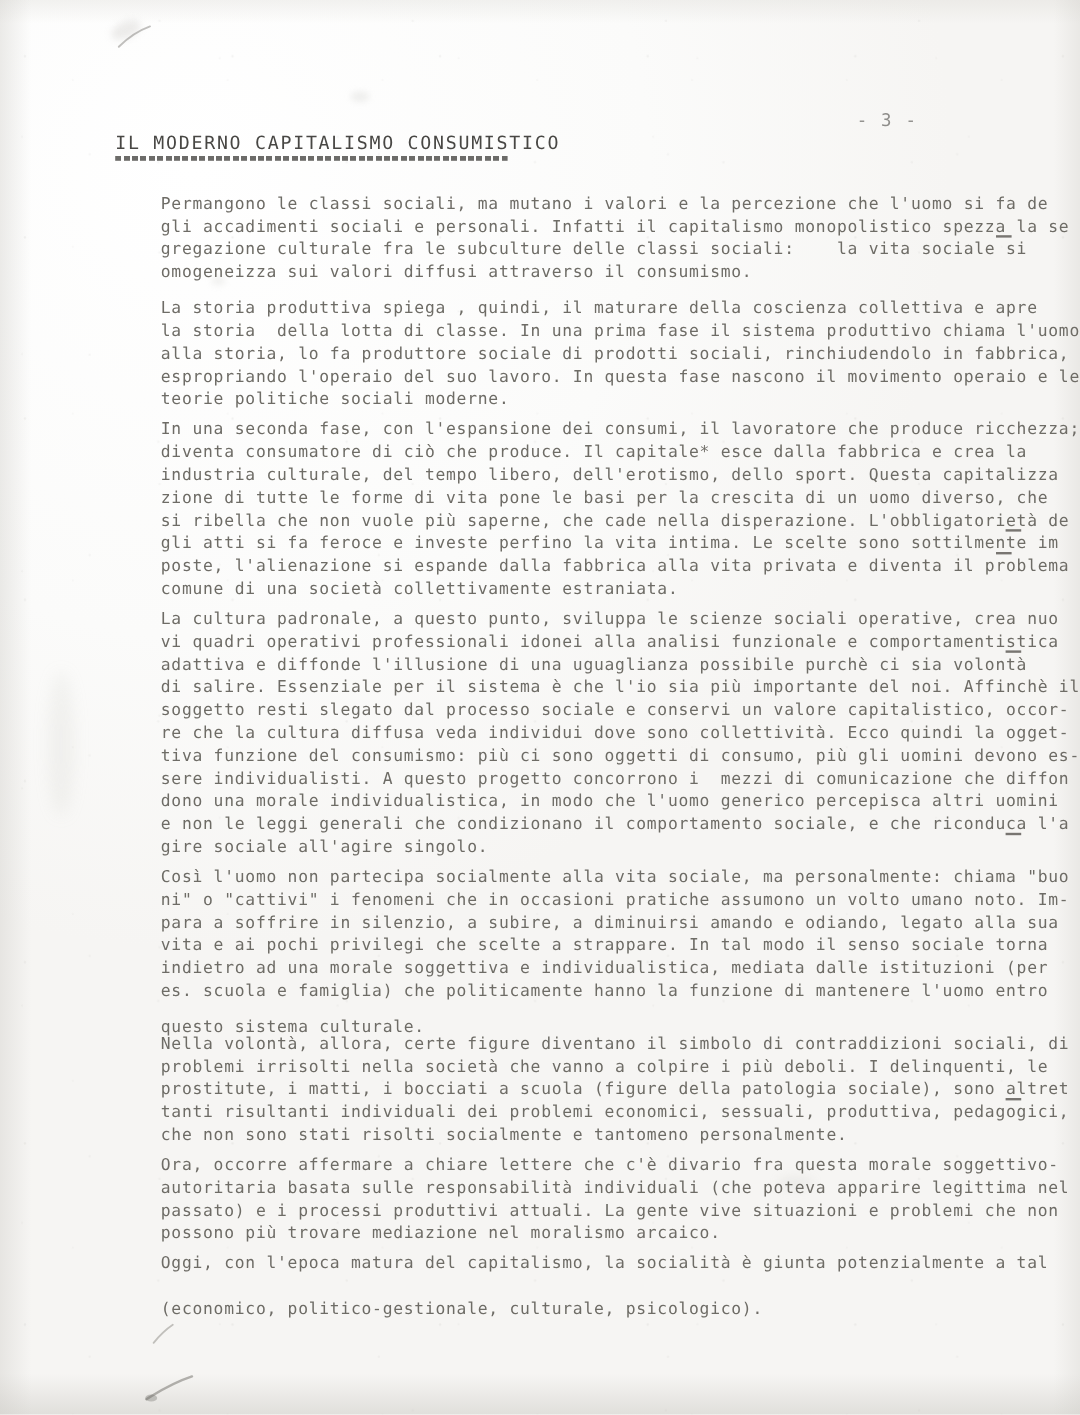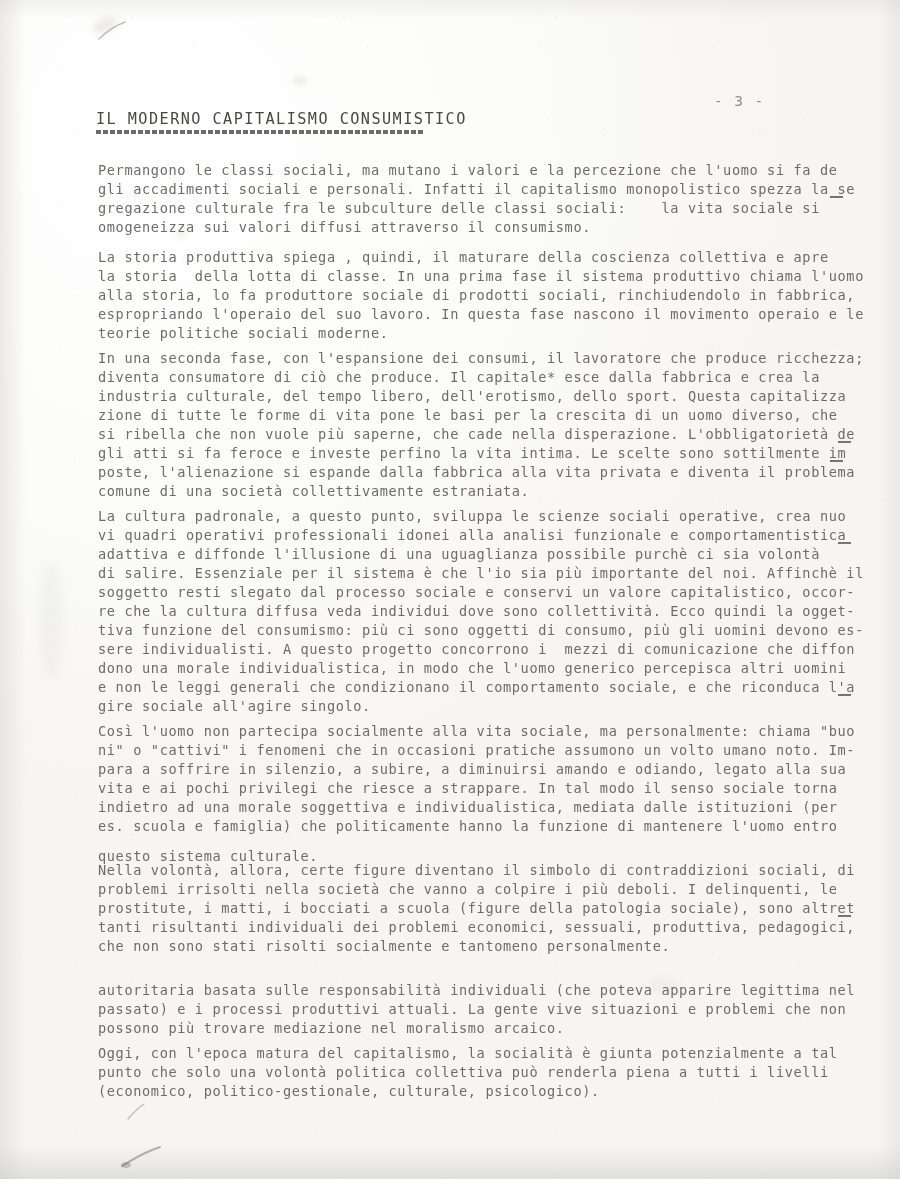--- a/index.html
+++ b/index.html
@@ -103,20 +103,21 @@
       repeating-linear-gradient(90deg,
         rgba(72,71,68,0.80) 0px, rgba(72,71,68,0.80) 5px,
         rgba(255,255,255,0) 5px, rgba(255,255,255,0) 7px);
   }
 
   
   .body-line {
     font-size: 13.6px;
     letter-spacing: 0.62px;
     color: #46443f;
+    margin-left: 36px;
   }
   
   .fade-l { color: #6e6c66; }
 
   
   .hyp-under {
     position: absolute;
     height: 2px;
     background: rgba(70,68,63,0.72);
   }
@@ -183,37 +184,37 @@
     <div class="tw body-line fade-l" style="left:98px; top:603px;">re che la cultura diffusa veda individui dove sono collettività. Ecco quindi la ogget-</div>
     <div class="tw body-line fade-l" style="left:98px; top:622px;">tiva funzione del consumismo: più ci sono oggetti di consumo, più gli uomini devono es-</div>
     <div class="tw body-line fade-l" style="left:98px; top:641px;">sere individualisti. A questo progetto concorrono i  mezzi di comunicazione che diffon</div>
     <div class="tw body-line fade-l" style="left:98px; top:660px;">dono una morale individualistica, in modo che l'uomo generico percepisca altri uomini</div>
     <div class="tw body-line fade-l" style="left:98px; top:679px;">e non le leggi generali che condizionano il comportamento sociale, e che riconduca l'a</div>
     <div class="tw body-line fade-l" style="left:98px; top:698px;">gire sociale all'agire singolo.</div>
 
     <div class="tw body-line fade-l" style="left:98px; top:723px;">Così l'uomo non partecipa socialmente alla vita sociale, ma personalmente: chiama "buo</div>
     <div class="tw body-line fade-l" style="left:98px; top:742px;">ni" o "cattivi" i fenomeni che in occasioni pratiche assumono un volto umano noto. Im-</div>
     <div class="tw body-line fade-l" style="left:98px; top:761px;">para a soffrire in silenzio, a subire, a diminuirsi amando e odiando, legato alla sua</div>
-    <div class="tw body-line fade-l" style="left:98px; top:780px;">vita e ai pochi privilegi che riesce a strappare. In tal modo il senso sociale torna</div>
+    <div class="tw body-line fade-l" style="left:98px; top:780px;">vita e ai pochi privilegi che scelte a strappare. In tal modo il senso sociale torna</div>
     <div class="tw body-line fade-l" style="left:98px; top:799px;">indietro ad una morale soggettiva e individualistica, mediata dalle istituzioni (per</div>
     <div class="tw body-line fade-l" style="left:98px; top:818px;">es. scuola e famiglia) che politicamente hanno la funzione di mantenere l'uomo entro</div>
     <div class="tw body-line fade-l" style="left:98px; top:848px;">questo sistema culturale.</div>
 
     <div class="tw body-line fade-l" style="left:98px; top:862px;">Nella volontà, allora, certe figure diventano il simbolo di contraddizioni sociali, di</div>
     <div class="tw body-line fade-l" style="left:98px; top:881px;">problemi irrisolti nella società che vanno a colpire i più deboli. I delinquenti, le</div>
     <div class="tw body-line fade-l" style="left:98px; top:900px;">prostitute, i matti, i bocciati a scuola (figure della patologia sociale), sono altret</div>
     <div class="tw body-line fade-l" style="left:98px; top:919px;">tanti risultanti individuali dei problemi economici, sessuali, produttiva, pedagogici,</div>
     <div class="tw body-line fade-l" style="left:98px; top:938px;">che non sono stati risolti socialmente e tantomeno personalmente.</div>
 
+    <div class="tw body-line fade-l" style="left:98px; top:963px;">Ora, occorre affermare a chiare lettere che c'è divario fra questa morale soggettivo-</div>
     <div class="tw body-line fade-l" style="left:98px; top:1001px;">passato) e i processi produttivi attuali. La gente vive situazioni e problemi che non</div>
     <div class="tw body-line fade-l" style="left:98px; top:982px;">autoritaria basata sulle responsabilità individuali (che poteva apparire legittima nel</div>
     <div class="tw body-line fade-l" style="left:98px; top:1020px;">possono più trovare mediazione nel moralismo arcaico.</div>
 
     <div class="tw body-line fade-l" style="left:98px; top:1045px;">Oggi, con l'epoca matura del capitalismo, la socialità è giunta potenzialmente a tal</div>
-    <div class="tw body-line fade-l" style="left:98px; top:1064px;">punto che solo una volontà politica collettiva può renderla piena a tutti i livelli</div>
     <div class="tw body-line fade-l" style="left:98px; top:1083px;">(economico, politico-gestionale, culturale, psicologico).</div>
 
     <div class="hyp-under" style="left:830px; top:196px;  width:13px;"></div>
     <div class="hyp-under" style="left:838px; top:441px;  width:13px;"></div>
     <div class="hyp-under" style="left:830px; top:460px;  width:13px;"></div>
     <div class="hyp-under" style="left:838px; top:542px;  width:13px;"></div>
     <div class="hyp-under" style="left:838px; top:694px;  width:13px;"></div>
     <div class="hyp-under" style="left:838px; top:915px;  width:13px;"></div>
 
   </div>

